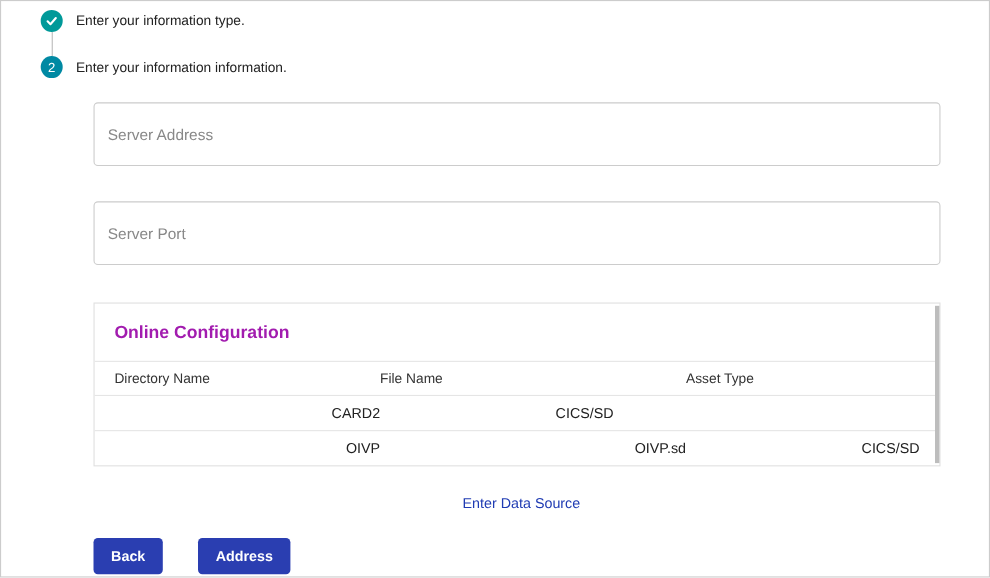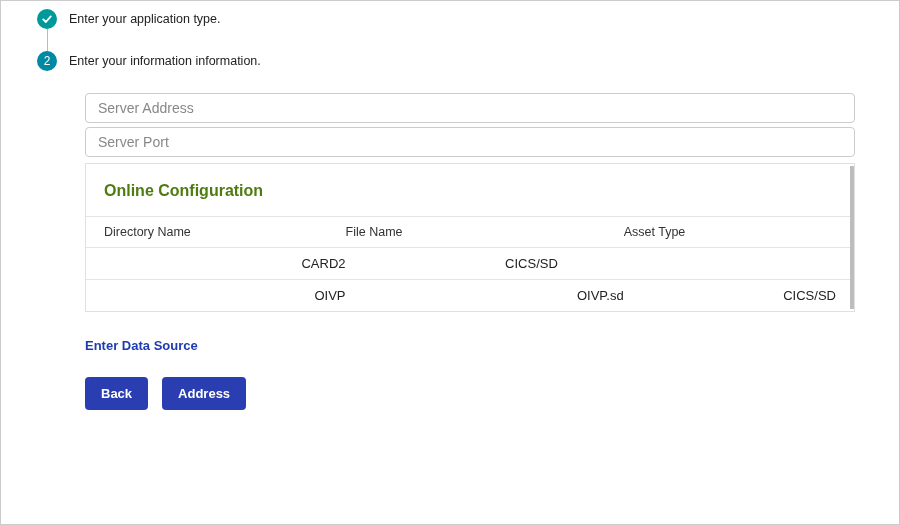--- a/index.html
+++ b/index.html
@@ -41,27 +41,27 @@
       background: #bbb;
       margin-left: 10px;
     }
     .form-area {
       margin-left: 48px;
       margin-top: 22px;
     }
     .text-input {
       width: 100%;
       max-width: 770px;
-      height: 30px;
+      height: 58px;
       border: 1px solid #ccc;
       border-radius: 4px;
       padding: 0 12px;
       font-size: 14px;
       color: #333;
-      margin-bottom: 4px;
+      margin-bottom: 32px;
       outline: none;
     }
     .text-input::placeholder { color: #888; }
     .config-panel {
       width: 770px;
       border: 1px solid #e0e0e0;
       position: relative;
       margin-top: 2px;
     }
     .config-panel::after {
@@ -70,46 +70,47 @@
       right: 0;
       top: 2px;
       bottom: 2px;
       width: 4px;
       background: #bdbdbd;
     }
     .config-title {
       font-size: 16px;
       font-weight: 600;
       padding: 18px 18px 16px 18px;
-      color: #4d7c0f;
+      color: #a21caf;
     }
     .table { width: 100%; }
     .thead-row, .tbody-row {
       display: flex;
       border-top: 1px solid #e5e5e5;
       padding: 8px 18px;
     }
     .thead-row { font-size: 12.5px; color: #333; }
     .tbody-row { font-size: 13px; color: #222; text-align: right; }
     .col-dir { width: 33%; }
     .col-file { width: 38%; }
     .col-asset { width: 29%; }
     .data-source-link {
       display: block;
+      text-align: center;
       margin-top: 26px;
       color: #1f3bb3;
       font-size: 13px;
-      font-weight: 700;
+      font-weight: 400;
       text-decoration: none;
       cursor: pointer;
     }
     .button-row {
       margin-top: 24px;
       display: flex;
-      gap: 14px;
+      gap: 32px;
     }
     .btn {
       background: #2a3eb1;
       color: #fff;
       border: none;
       border-radius: 4px;
       padding: 9px 16px;
       font-size: 13px;
       font-weight: 600;
       cursor: pointer;
@@ -117,21 +118,21 @@
   </style>
 </head>
 <body>
 
 <div class="step-row">
   <div class="step-circle teal">
     <svg viewBox="0 0 16 16" fill="none" stroke="white" stroke-width="2.5" stroke-linecap="round" stroke-linejoin="round">
       <polyline points="3,8.5 6.5,12 13,4.5"></polyline>
     </svg>
   </div>
-  <span class="step-label">Enter your application type.</span>
+  <span class="step-label">Enter your information type.</span>
 </div>
 
 <div class="step-connector"></div>
 
 <div class="step-row">
   <div class="step-circle current">2</div>
   <span class="step-label">Enter your information information.</span>
 </div>
 
 <div class="form-area">

